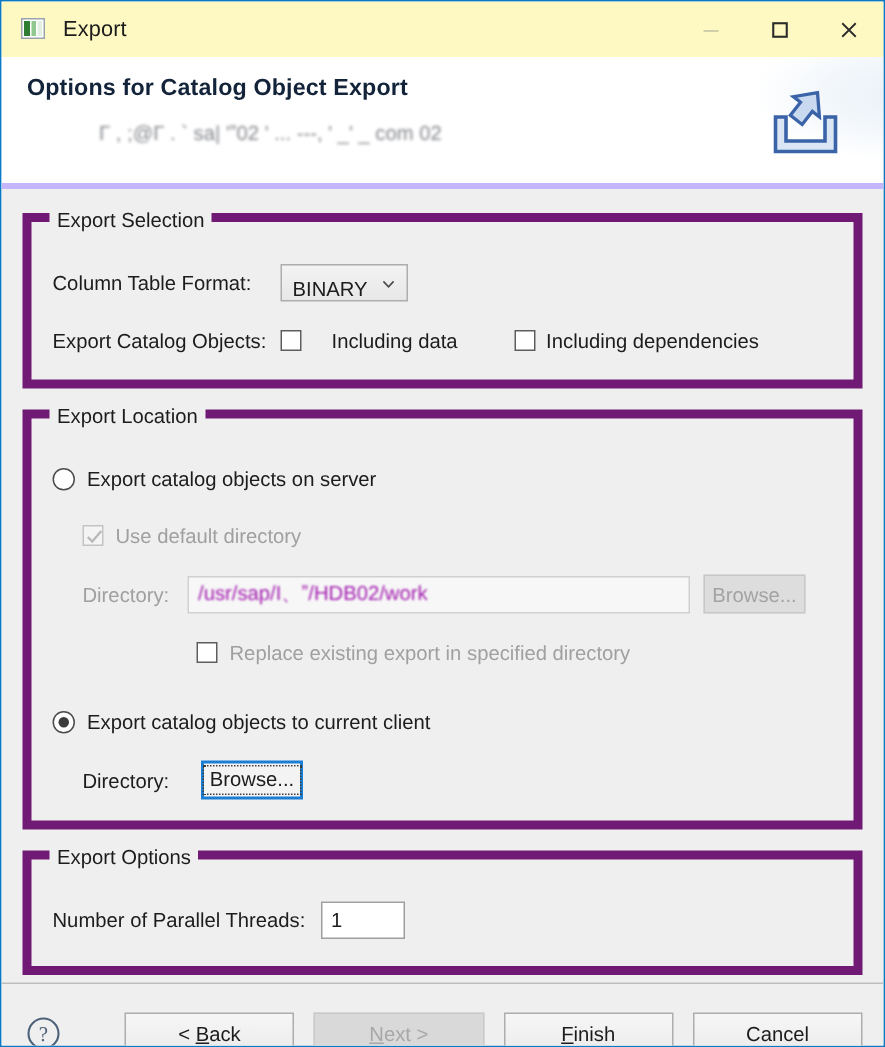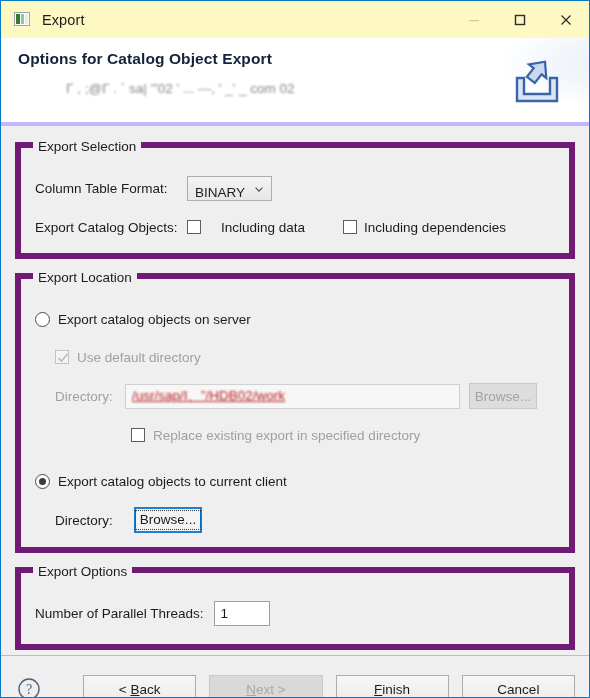--- a/index.html
+++ b/index.html
@@ -244,22 +244,21 @@
     padding: 0 6px;
     font-size: 13.5px;
     color: #1c1c1c;
     cursor: text;
     overflow: hidden;
     white-space: nowrap;
   }
   .textbox.dim {
     border-color: #d0d0d0;
     background: #f7f7f7;
-    color: #b91c1c;
-    text-decoration: underline;
+    color: #a21caf;
   }
   .textbox.dim .blur2 {
     filter: blur(0.8px);
   }
 
   
   .btn {
     height: 26px;
     box-sizing: border-box;
     border: 1px solid #adadad;

